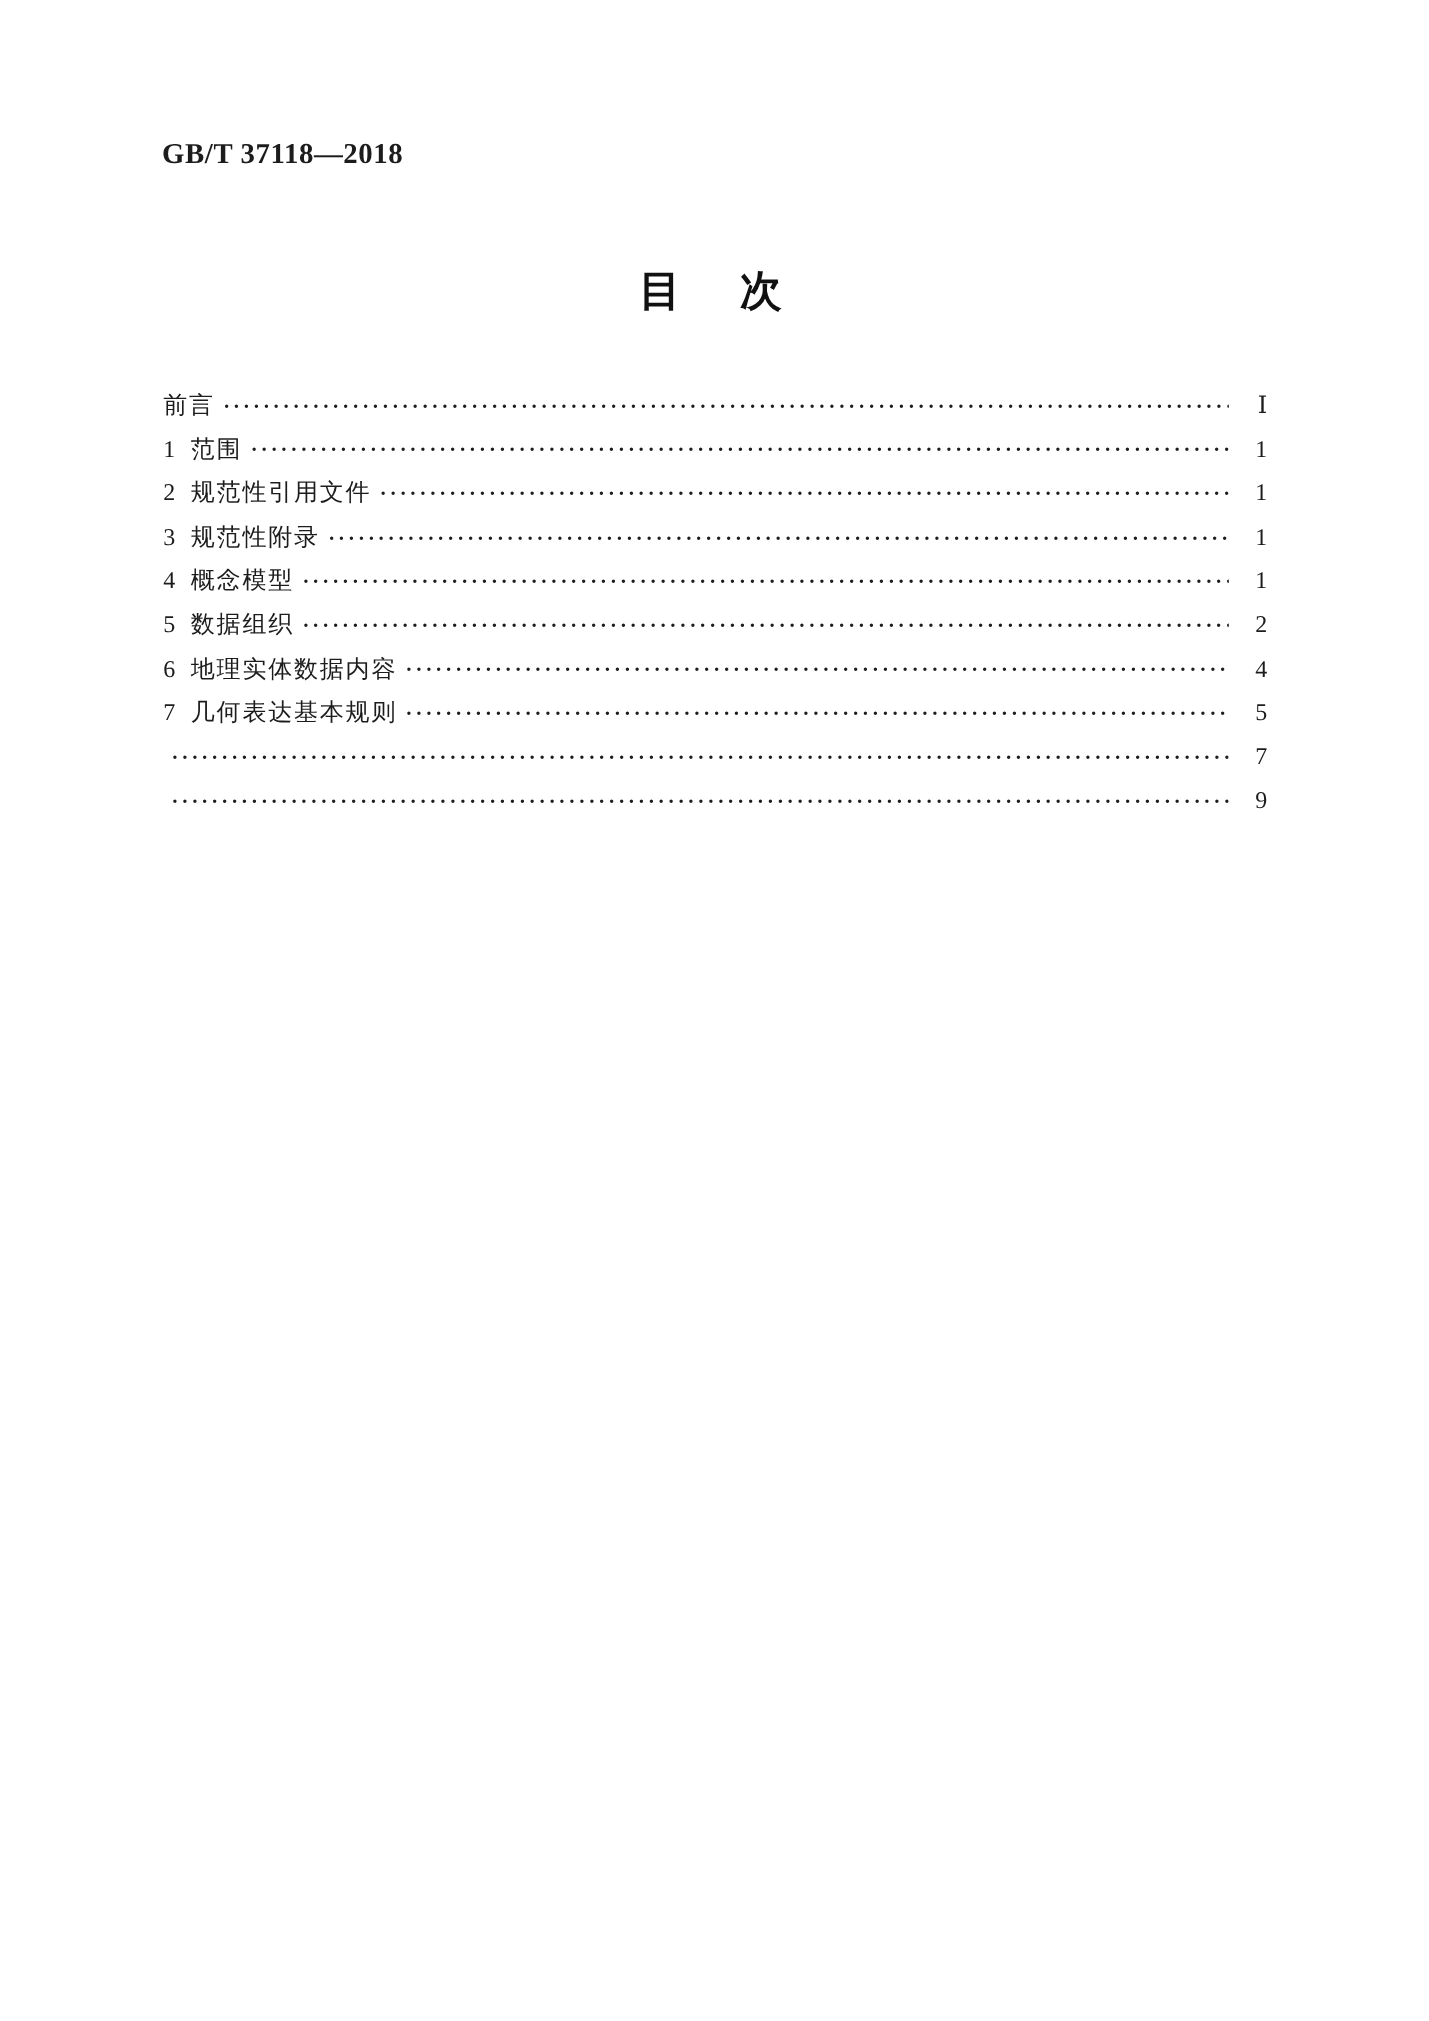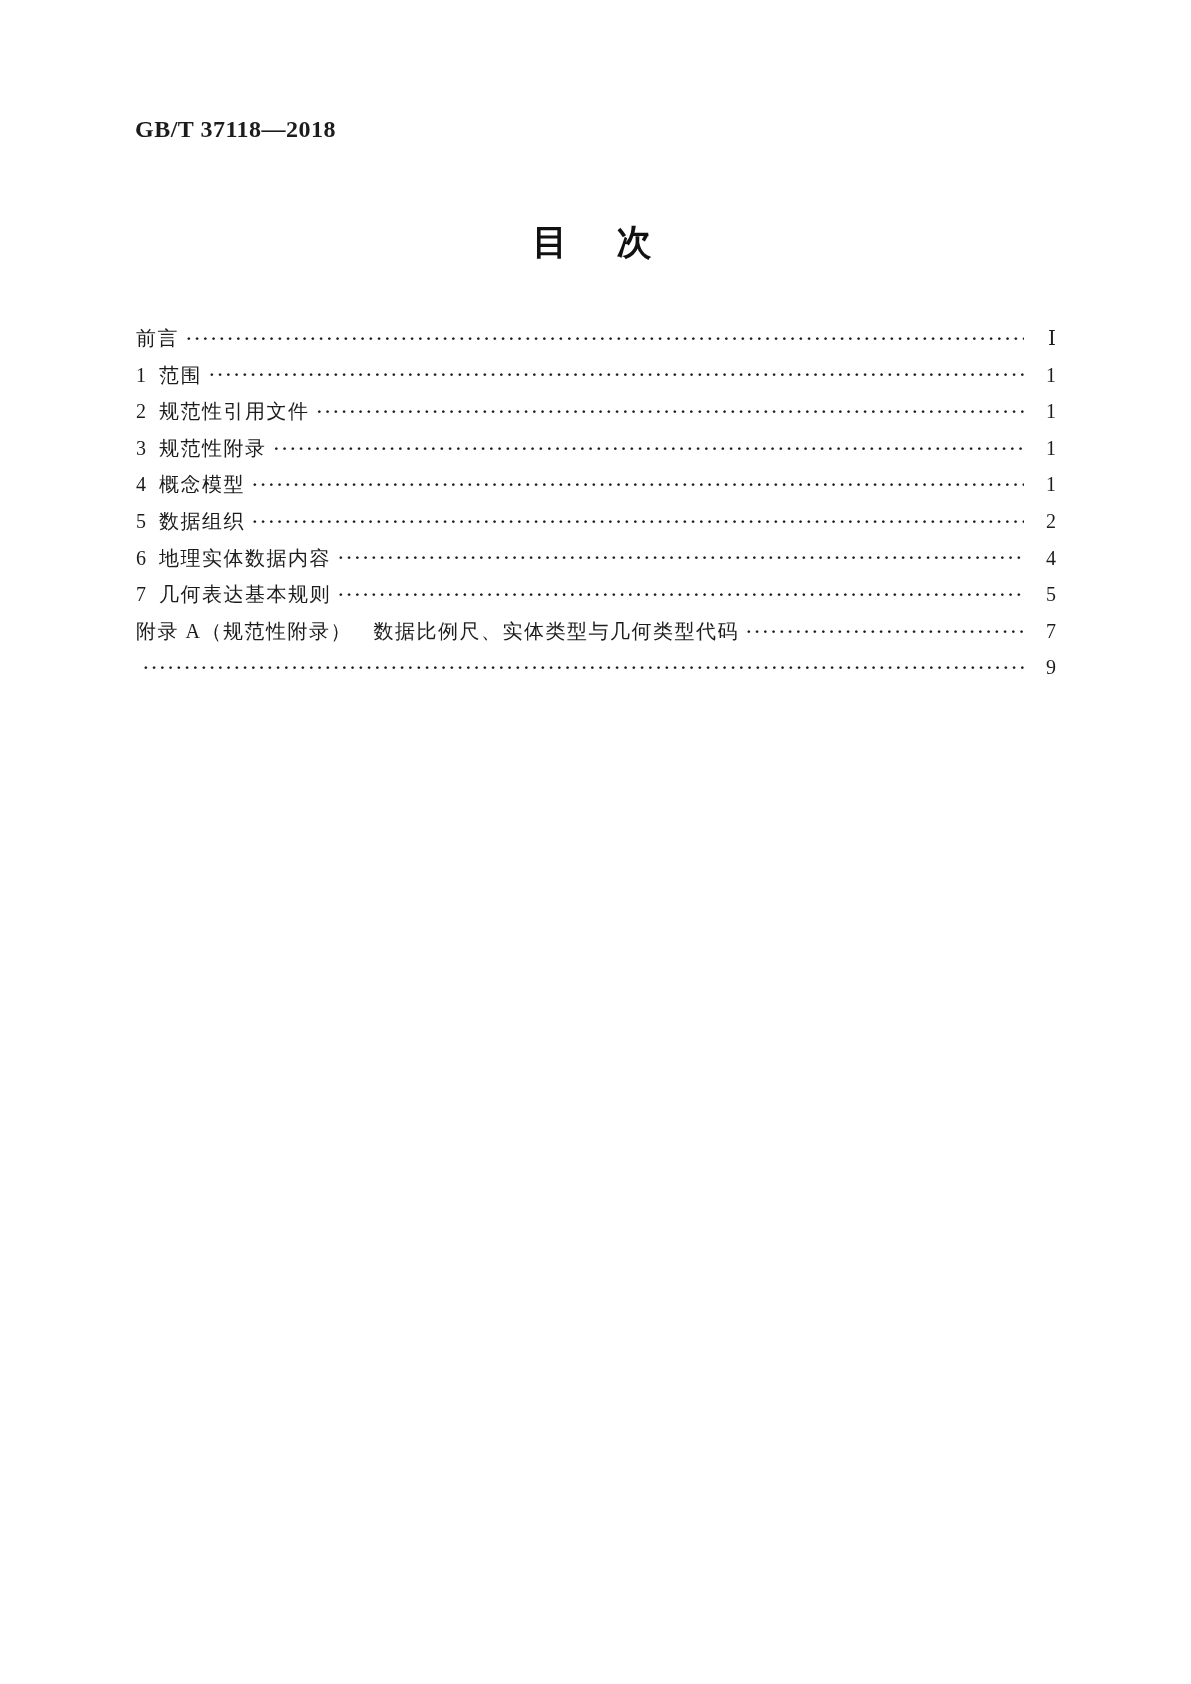--- a/index.html
+++ b/index.html
@@ -147,21 +147,20 @@
 
       <div class="toc-row">
         <span class="toc-num">7</span>
         <span class="toc-label">几何表达基本规则</span>
         <span class="dot-leader">········································································································································································································</span>
         <span class="toc-page">5</span>
       </div>
 
       <div class="toc-row">
 
-        <span class="toc-label">附录 A（规范性附录）　数据比例尺、实体类型与几何类型代码</span>
         <span class="dot-leader">········································································································································································································</span>
         <span class="toc-page">7</span>
       </div>
 
       <div class="toc-row">
 
         <span class="dot-leader">········································································································································································································</span>
         <span class="toc-page">9</span>
       </div>
     </div>

